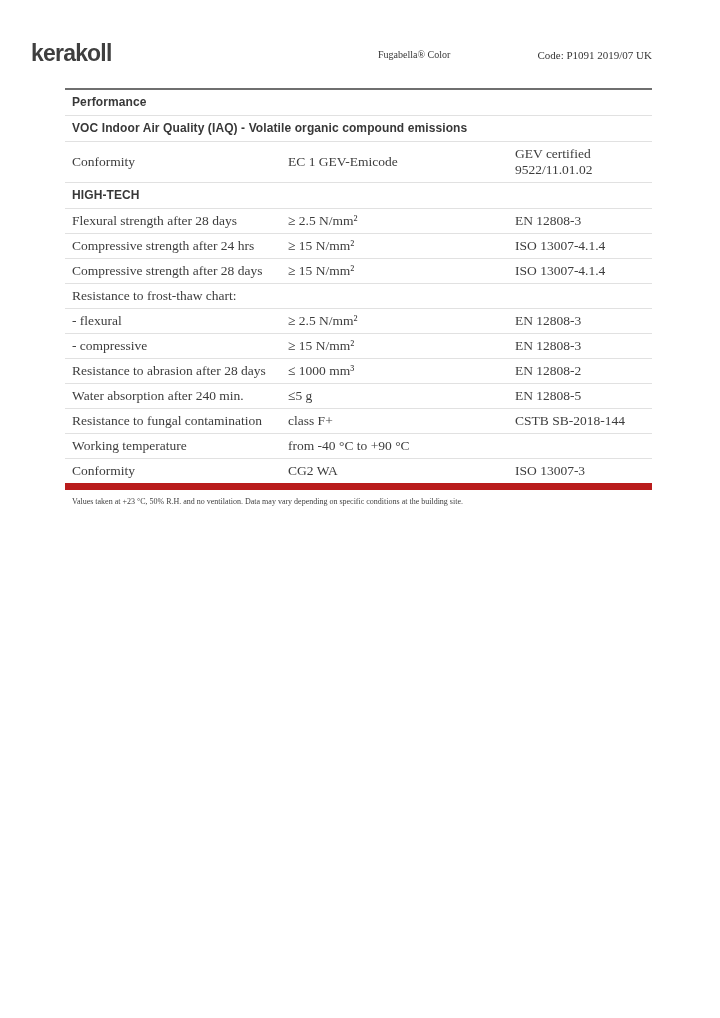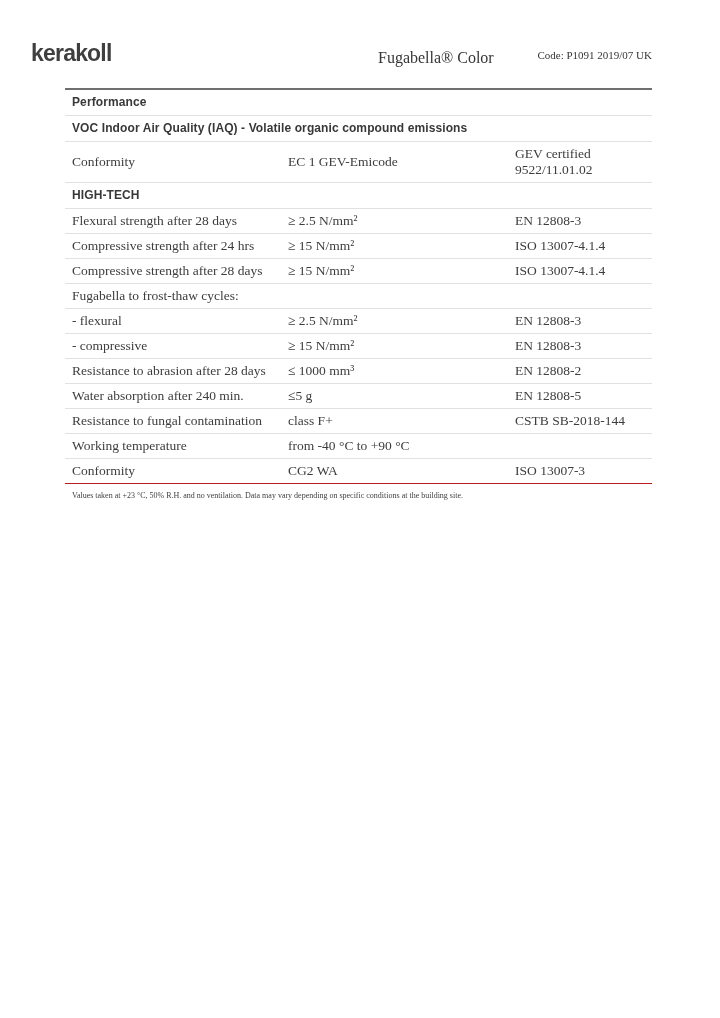--- a/index.html
+++ b/index.html
@@ -22,21 +22,21 @@
     font-family: "Liberation Sans", sans-serif;
     font-weight: bold;
     font-size: 23px;
     letter-spacing: -0.8px;
     color: #3f3f3f;
   }
   .product-name {
     position: absolute;
     left: 378px;
     top: 49px;
-    font-size: 16px;
+    font-size: 10px;
     color: #363636;
   }
   .doc-code {
     position: absolute;
     right: 68px;
     top: 49px;
     font-size: 11px;
     color: #363636;
     text-align: right;
     margin-left: 47px;
@@ -47,21 +47,21 @@
     position: absolute;
     left: 65px;
     top: 88px;
     width: 587px;
   }
   table.perf {
     width: 587px;
     border-collapse: collapse;
     table-layout: fixed;
     border-top: 2px solid #6f6f6f;
-    border-bottom: 1px solid #b91c1c;
+    border-bottom: 7px solid #b91c1c;
   }
   col.c1 { width: 223px; }
   col.c2 { width: 227px; }
   col.c3 { width: 137px; }
   tr + tr { border-top: 1px solid #e1e1e1; }
   td {
     font-size: 13.5px;
     line-height: 16px;
     color: #3d3d3d;
     padding: 4px 0 4px 0;
@@ -128,21 +128,21 @@
         <td class="first property-cell">Compressive strength after 24 hrs</td>
         <td class="value-cell">≥ 15 N/mm²</td>
         <td class="standard-cell">ISO 13007-4.1.4</td>
       </tr>
       <tr>
         <td class="first property-cell">Compressive strength after 28 days</td>
         <td class="value-cell">≥ 15 N/mm²</td>
         <td class="standard-cell">ISO 13007-4.1.4</td>
       </tr>
       <tr>
-        <td class="first property-cell">Fugabella to frost-thaw cycles:</td>
+        <td class="first property-cell">Resistance to frost-thaw chart:</td>
         <td class="value-cell"></td>
         <td class="standard-cell"></td>
       </tr>
       <tr>
         <td class="first property-cell">- flexural</td>
         <td class="value-cell">≥ 2.5 N/mm²</td>
         <td class="standard-cell">EN 12808-3</td>
       </tr>
       <tr>
         <td class="first property-cell">- compressive</td>

